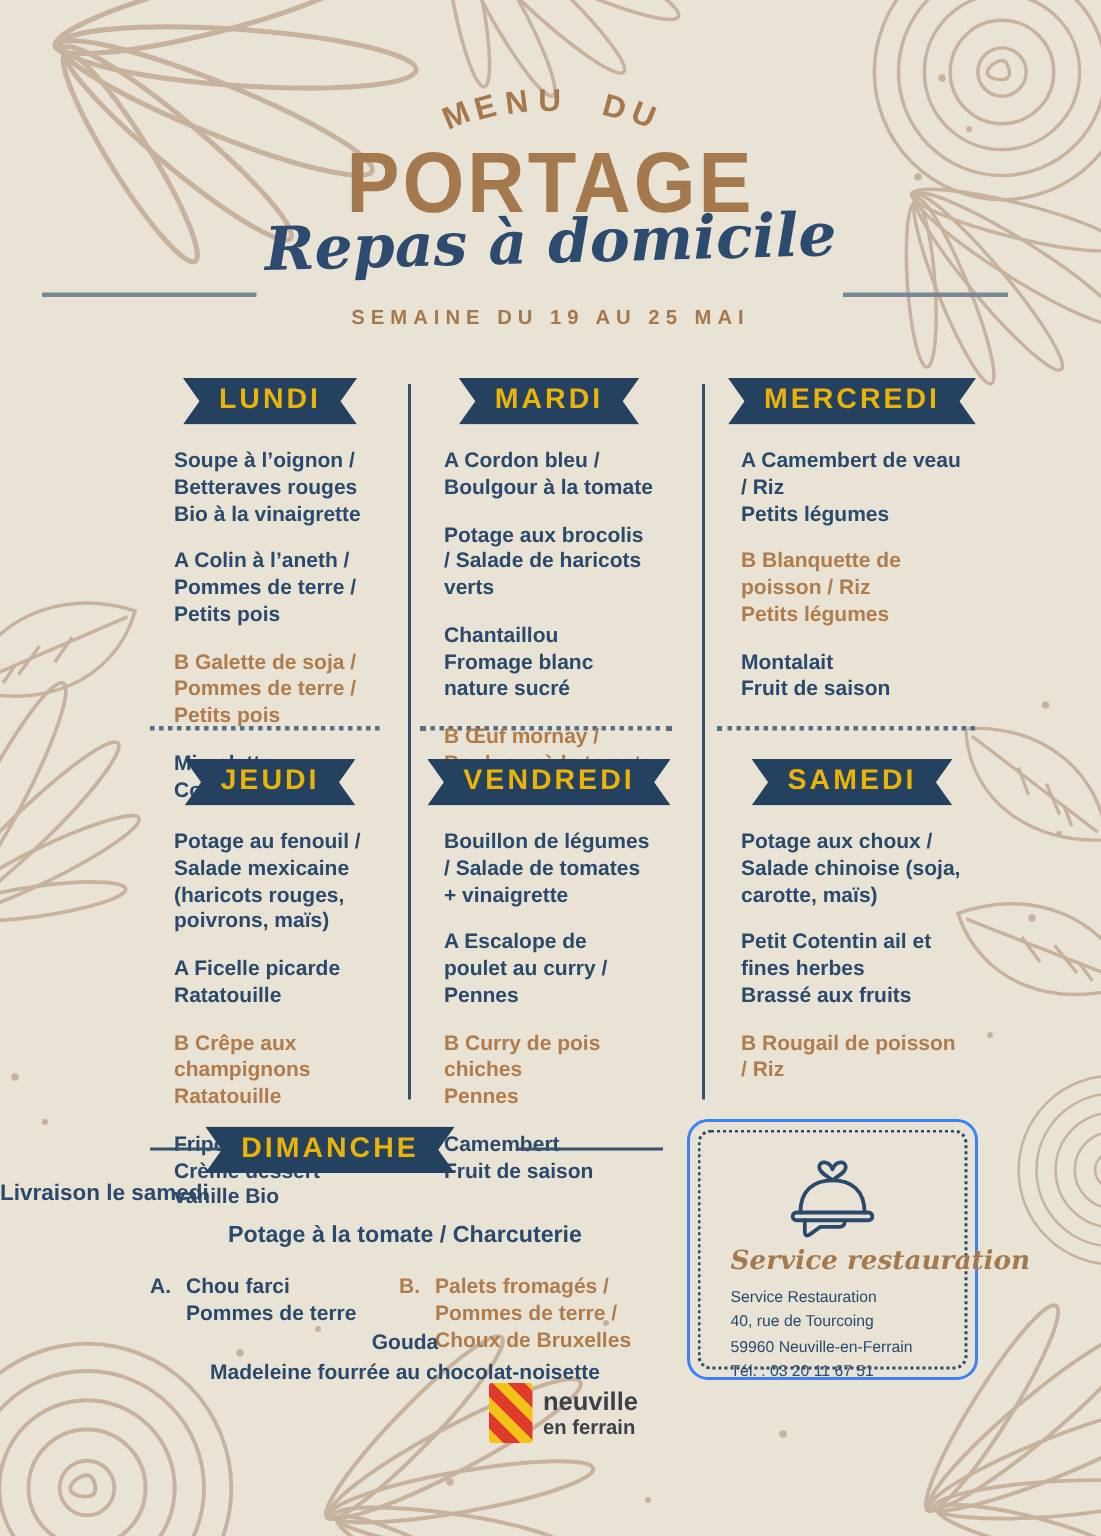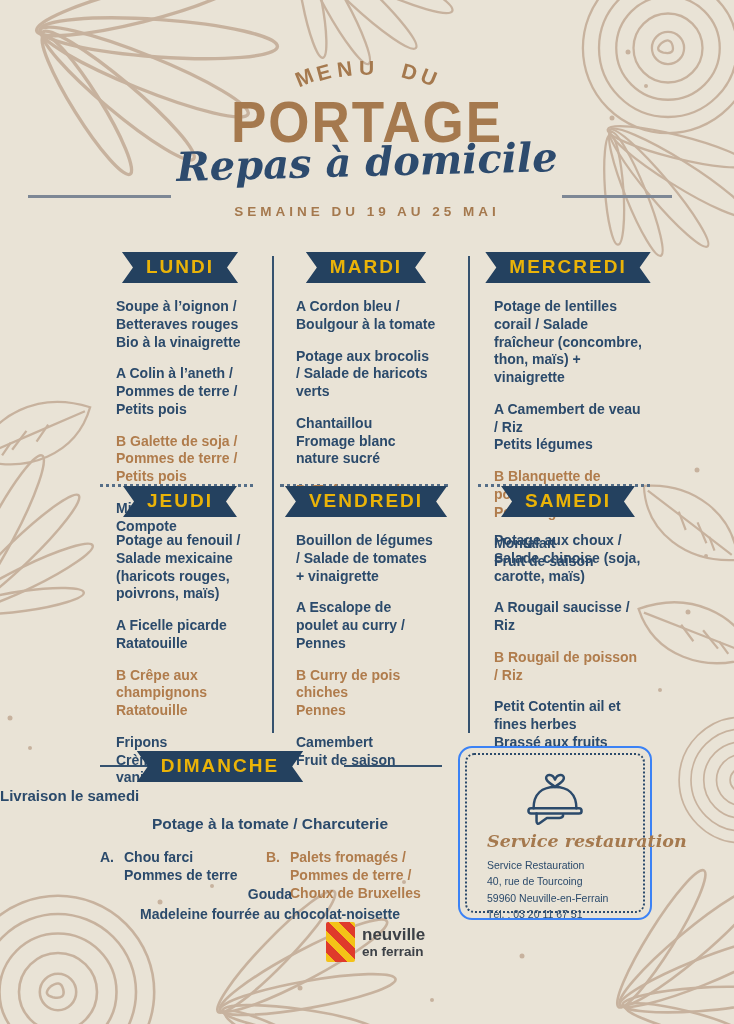--- a/index.html
+++ b/index.html
@@ -21,21 +21,21 @@
             font-size:40px;color:#2d4b6e;transform:rotate(-1.5deg);}
   .side-line{position:absolute;top:195px;height:3px;background:#7d8795;}
   .side-line.left{left:28px;width:143px;}
   .side-line.right{left:562px;width:110px;}
   .week{position:absolute;top:204px;left:0;right:0;text-align:center;margin:0;
         font-size:13.5px;font-weight:700;letter-spacing:4px;color:#a5794e;}
 
   
   .day{position:absolute;}
   .c1{left:100px;width:160px;} .c2{left:280px;width:172px;} .c3{left:478px;width:180px;}
-  .r1{top:252px;} .r2{top:486px;}
+  .r1{top:252px;} .r2{top:506px;}
   .ribbon{width:fit-content;margin:0 auto 15px;background:#24415f;color:#eab308;
           font-weight:700;font-size:19px;letter-spacing:2px;text-align:center;
           padding:4px 24px 5px;
           clip-path:polygon(0 0,100% 0,calc(100% - 11px) 50%,100% 100%,0 100%,11px 50%);}
   .item{margin:0 16px 14px;font-size:14px;font-weight:700;line-height:1.27;white-space:pre-line;}
   .navy{color:#2b4a6b;} .brown{color:#b07c4c;}
   .vsep{position:absolute;top:256px;height:477px;width:2px;background:#35526f;}
   .vsep.v1{left:272px;} .vsep.v2{left:468px;}
   .hdot{position:absolute;top:484px;border-top:3px dotted #556e88;}
   .hdot.d1{left:100px;width:153px;} .hdot.d2{left:280px;width:168px;} .hdot.d3{left:478px;width:172px;}
@@ -169,21 +169,20 @@
       <div class="ribbon"><span>MARDI</span></div>
       <p class="item navy">A  Cordon bleu / Boulgour à la tomate</p>
       <p class="item navy">Potage aux brocolis / Salade de haricots verts</p>
       <p class="item navy">Chantaillou
 Fromage blanc nature sucré</p>
       <p class="item brown">B  Œuf mornay / Boulgour à la tomate</p>
     </section>
 
     <section class="day c3 r1">
       <div class="ribbon"><span>MERCREDI</span></div>
-      <p class="item navy">Potage de lentilles corail / Salade fraîcheur (concombre, thon, maïs) + vinaigrette</p>
       <p class="item navy">A  Camembert de veau / Riz
 Petits légumes</p>
       <p class="item brown">B  Blanquette de poisson / Riz
 Petits légumes</p>
       <p class="item navy">Montalait
 Fruit de saison</p>
     </section>
 
     <section class="day c1 r2">
       <div class="ribbon"><span>JEUDI</span></div>
@@ -202,24 +201,23 @@
       <p class="item navy">A  Escalope de poulet au curry / Pennes</p>
       <p class="item brown">B  Curry de pois chiches
 Pennes</p>
       <p class="item navy">Camembert
 Fruit de saison</p>
     </section>
 
     <section class="day c3 r2">
       <div class="ribbon"><span>SAMEDI</span></div>
       <p class="item navy">Potage aux choux / Salade chinoise (soja, carotte, maïs)</p>
-      <p class="item navy">A  Rougail saucisse / Riz</p>
-      <p class="item brown">B  Rougail de poisson / Riz</p>
       <p class="item navy">Petit Cotentin ail et fines herbes
 Brassé aux fruits</p>
+      <p class="item brown">B  Rougail de poisson / Riz</p>
     </section>
 
     <div class="sun-line left"></div>
     <div class="sun-line right"></div>
     <div class="sun-ribbon">
       <div class="ribbon"><span>DIMANCHE</span></div>
     </div>
     <p class="sun-note">Livraison le samedi</p>
     <p class="sun-starter">Potage à la tomate / Charcuterie</p>
     <div class="sun-opt opt-a navy">

